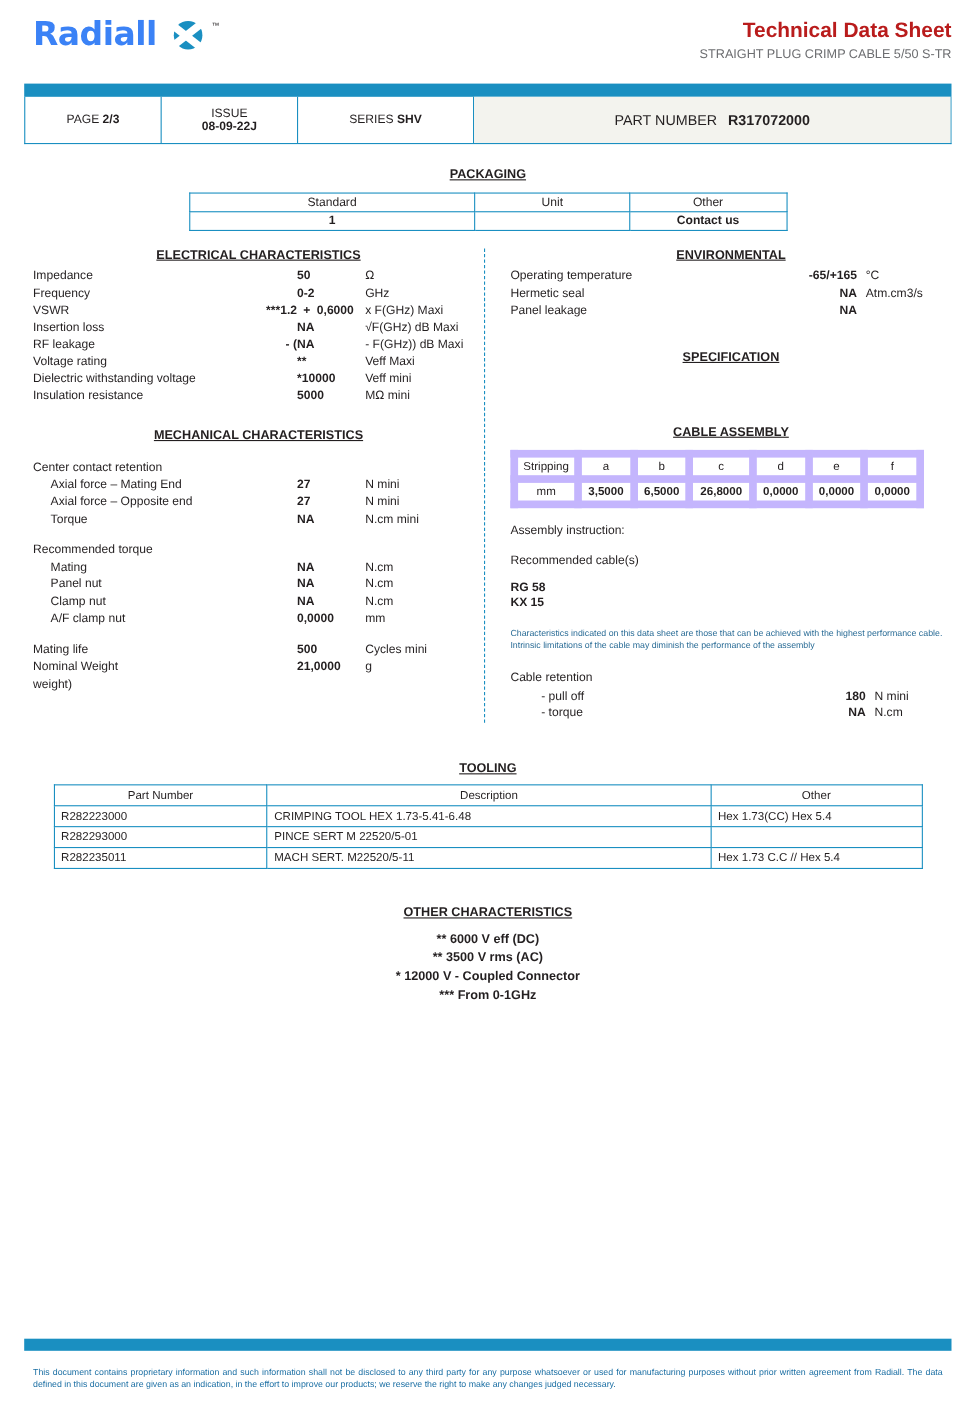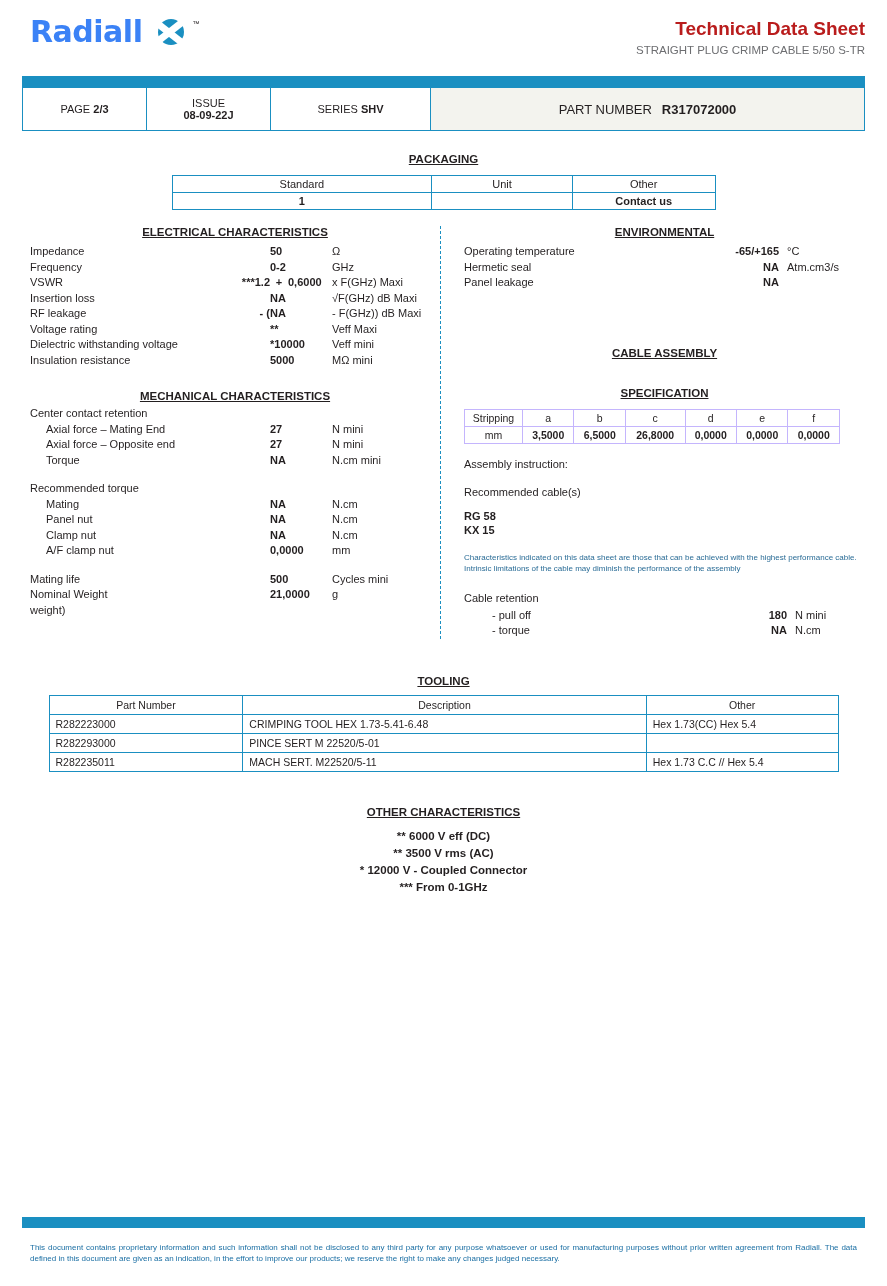--- a/index.html
+++ b/index.html
@@ -210,21 +210,21 @@
   .r-unit { width: 78px; }
 
   
   .cable-table {
     border-collapse: collapse;
     margin-top: 10px;
     width: 376px;
     font-size: 10.5px;
   }
   .cable-table td {
-    border: 1px solid #c4b5fd;
+    border: 7px solid #c4b5fd;
     text-align: center;
     padding: 2px 2px;
     height: 16px;
   }
   .cable-table td.head { }
   .cable-table tr.vals td { font-weight: bold; }
   .cable-table .c-first { width: 58px; }
 
   .assy-line { margin-top: 14px; }
   .rec-cable { margin-top: 16px; }
@@ -407,21 +407,21 @@
           <div class="row">
             <div class="lbl">Insulation resistance</div>
             <div class="pre"></div>
             <div class="val">5000</div>
             <div class="unit">MΩ mini</div>
           </div>
         </div>
 
         <div class="sub-title" style="margin-top:22px;">MECHANICAL CHARACTERISTICS</div>
 
-        <div class="spec-rows" style="margin-top:4px;">
+        <div class="spec-rows" style="margin-top:16px;">
           <div class="row">
             <div class="lbl">Center contact retention</div>
           </div>
           <div class="row">
             <div class="lbl indent">Axial force – Mating End</div>
             <div class="val">27</div>
             <div class="unit">N mini</div>
           </div>
           <div class="row">
             <div class="lbl indent">Axial force – Opposite end</div>
@@ -491,23 +491,23 @@
             <div class="r-val">NA</div>
             <div class="r-unit">Atm.cm3/s</div>
           </div>
           <div class="r-row">
             <div class="r-lbl">Panel leakage</div>
             <div class="r-val">NA</div>
             <div class="r-unit"></div>
           </div>
         </div>
 
+        <div class="sub-title" style="margin-top:28px;">SPECIFICATION</div>
+
         <div class="sub-title" style="margin-top:56px;">CABLE ASSEMBLY</div>
-
-        <div class="sub-title" style="margin-top:28px;">SPECIFICATION</div>
 
         <table class="cable-table">
           <tbody>
               <tr>
             <td class="c-first head">Stripping</td>
             <td class="head">a</td>
             <td class="head">b</td>
             <td class="head">c</td>
             <td class="head">d</td>
             <td class="head">e</td>

